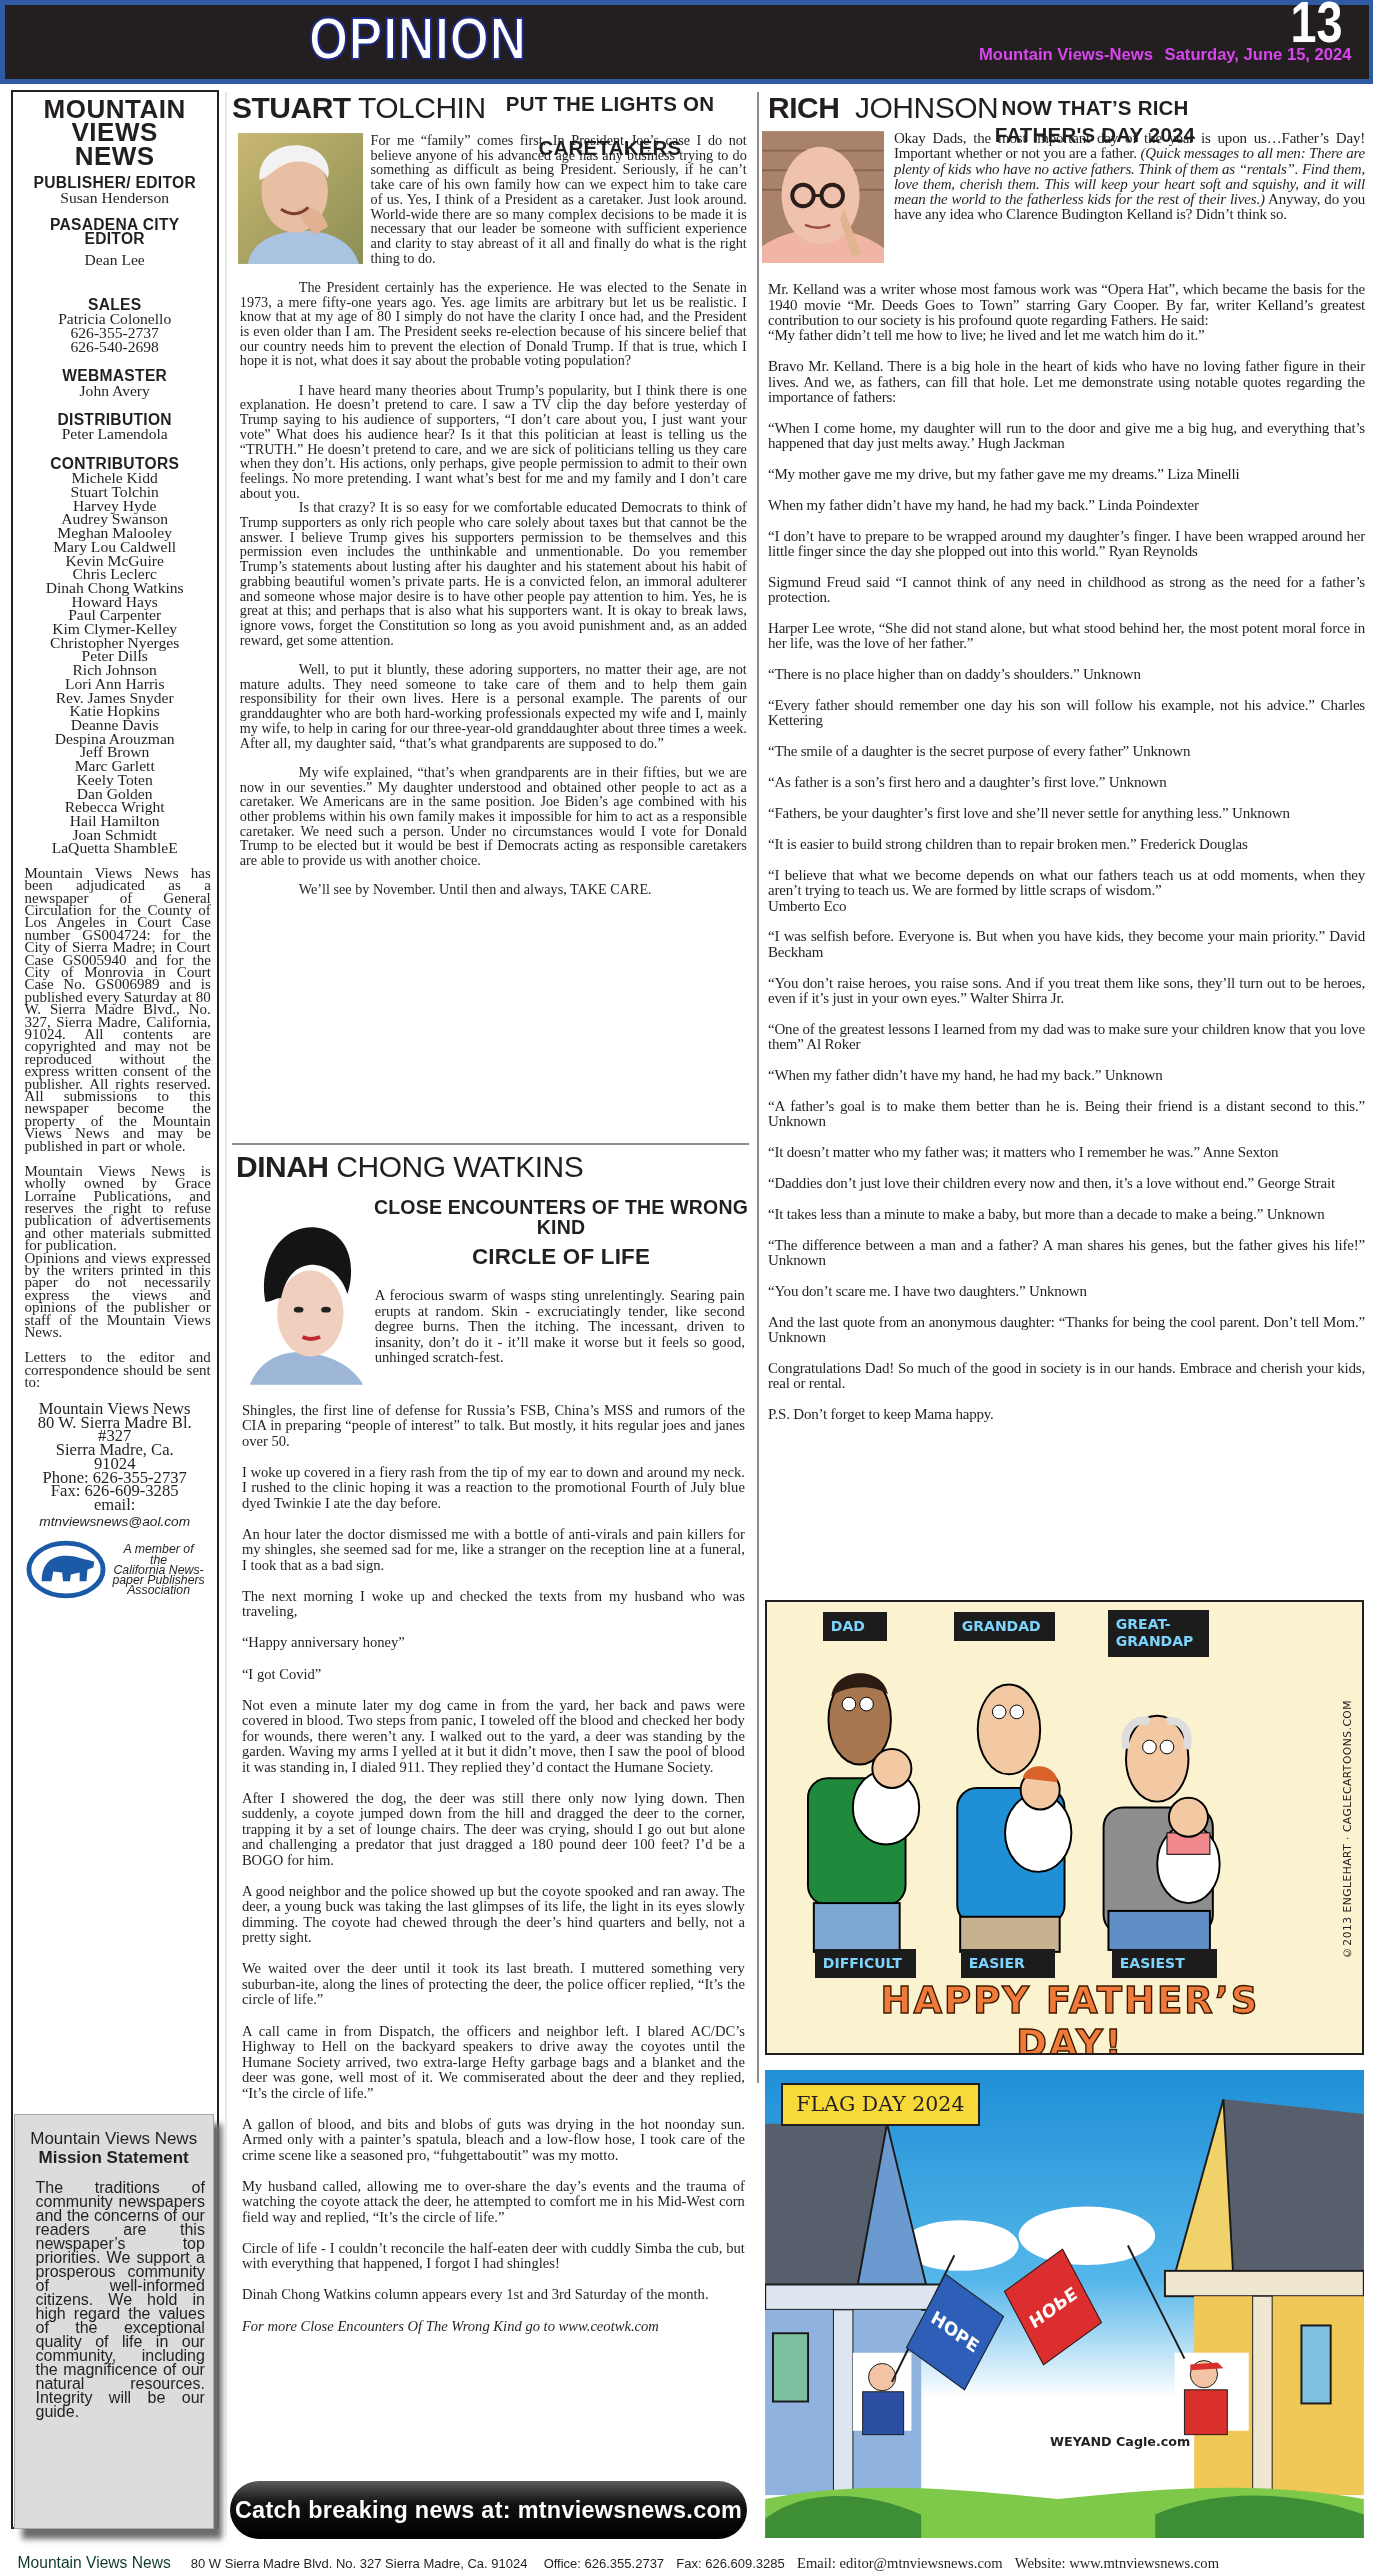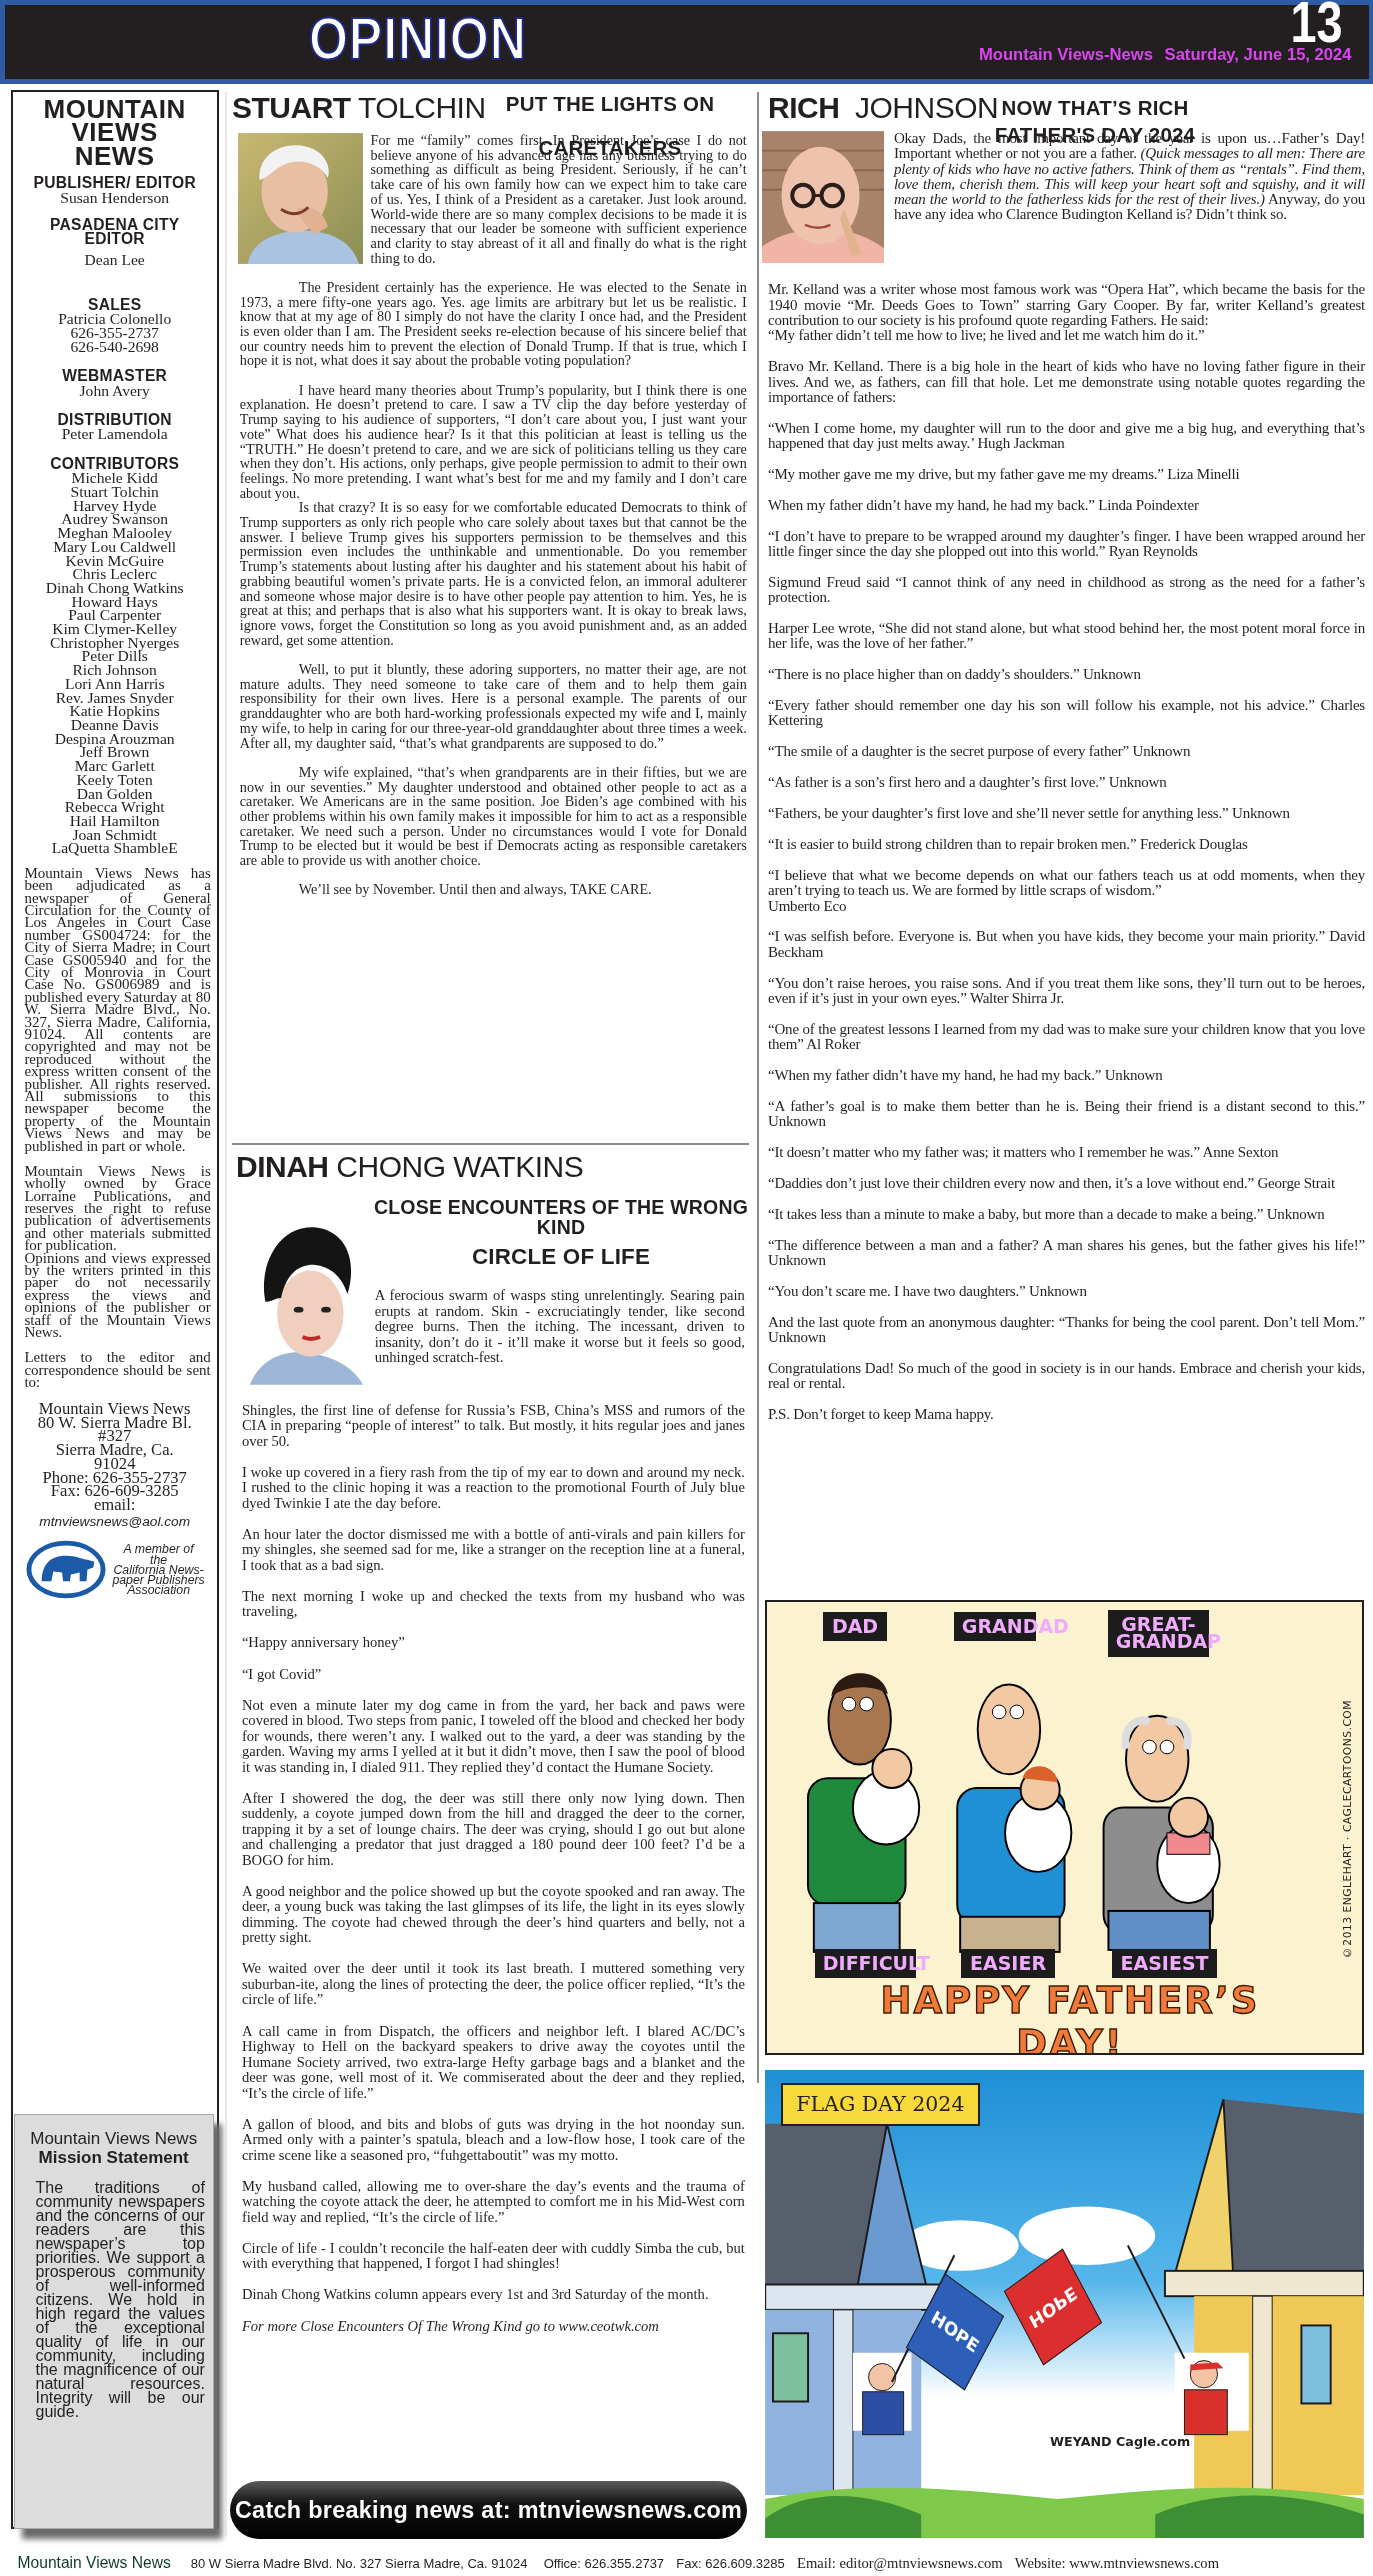--- a/index.html
+++ b/index.html
@@ -74,21 +74,21 @@
   .rich .k1 { top: 3.9px; }
   .rich .k2 { top: 31px; }
   .rich .body-text { position: absolute; left: 0; top: 39px; width: 597px; font-size: 15px; line-height: 15.3px; letter-spacing: -0.2px; }
   .rich .spacer { height: 15.6px; }
   .rich .ital { font-style: italic; }
 
   
   .cartoon { position: absolute; overflow: hidden; }
   .cartoon1 { left: 765px; top: 1600px; width: 599px; height: 455px; background: #fbf3cf; border: 2.9px solid #231f20; }
   .cartoon2 { left: 765px; top: 2070px; width: 599px; height: 468px; background: linear-gradient(#1f8fd6 0%, #55b6ea 45%, #ffffff 70%, #ffffff 100%); }
-  .c-label { position: absolute; background: #1c1c1c; color: #f0abfc; font-family: "DejaVu Sans", sans-serif; font-weight: bold; text-align: center; font-size: 19px; line-height: 17.6px; padding: 5.9px 7.8px; }
+  .c-label { position: absolute; background: #1c1c1c; color: #7dd3fc; font-family: "DejaVu Sans", sans-serif; font-weight: bold; text-align: left; font-size: 14px; line-height: 17.6px; padding: 5.9px 7.8px; }
   .c-headline { position: absolute; left: 59px; top: 377px; width: 488px; text-align: center; font-family: "DejaVu Sans", sans-serif; font-weight: bold; font-size: 37px; color: #f07a3a; -webkit-text-stroke: 1.4px #3a1a00; letter-spacing: 2px; }
   .c-credit { position: absolute; right: 7.8px; top: 98px; writing-mode: vertical-rl; transform: rotate(180deg); font-family: "DejaVu Sans", sans-serif; font-size: 10.7px; color: #231f20; letter-spacing: 0.5px; }
   .flagday-sign { position: absolute; left: 15.6px; top: 12.7px; background: #f7d93a; border: 2px solid #231f20; padding: 7.8px 13.7px; font-family: "DejaVu Serif", serif; font-size: 20.5px; color: #231f20; }
   .flag { position: absolute; width: 72px; height: 84px; color: #ffffff; font-family: "DejaVu Sans", sans-serif; font-weight: bold; font-size: 17.6px; display: flex; align-items: center; justify-content: center; border: 1px solid #222; }
   .flag-blue { left: 154px; top: 220px; background: #2e5fb8; transform: rotate(28deg) skewY(8deg); }
   .flag-red { left: 252px; top: 195px; background: #dc2e2e; transform: rotate(-28deg) skewY(-8deg); }
   .flag-red span { transform: rotate(180deg) scaleX(-1); }
   .cartoon-sig { position: absolute; left: 285px; top: 364px; font-family: "DejaVu Sans", sans-serif; font-weight: bold; font-size: 12.7px; color: #231f20; }
 
   
@@ -392,21 +392,21 @@
         <div class="spacer"></div>
         <p style="white-space: pre-line;">Congratulations Dad! So much of the good in society is in our hands. Embrace and cherish your kids, real or rental.</p>
         <div class="spacer"></div>
         <p style="white-space: pre-line;">P.S. Don’t forget to keep Mama happy.</p>
       </div>
   </div>
 </article>
 
 <figure class="cartoon cartoon1">
   <div class="c-label" style="left:56px; top:9.8px; width:64px">DAD</div>
-  <div class="c-label" style="left:187px; top:9.8px; width:82px">GRANDAD</div>
+  <div class="c-label" style="left:187px; top:9.8px; width:101px">GRANDAD</div>
   <div class="c-label" style="left:341px; top:7.8px; width:101px; white-space:pre-line">GREAT-
 GRANDAP</div>
 
   <svg width="599" height="293" viewBox="0 0 614 300" style="position:absolute; left:0; top:59px">
 
     <g>
       <rect x="42" y="120" width="100" height="130" rx="20" fill="#1f8a3b" stroke="#000" stroke-width="2"></rect>
       <rect x="48" y="248" width="88" height="50" fill="#7ea7d3" stroke="#000" stroke-width="2"></rect>
       <ellipse cx="95" cy="60" rx="32" ry="46" fill="#a8764f" stroke="#000" stroke-width="2"></ellipse>
       <path d="M66 36 C70 6 118 4 124 34 C110 24 82 24 66 36 Z" fill="#2b1b12"></path>

